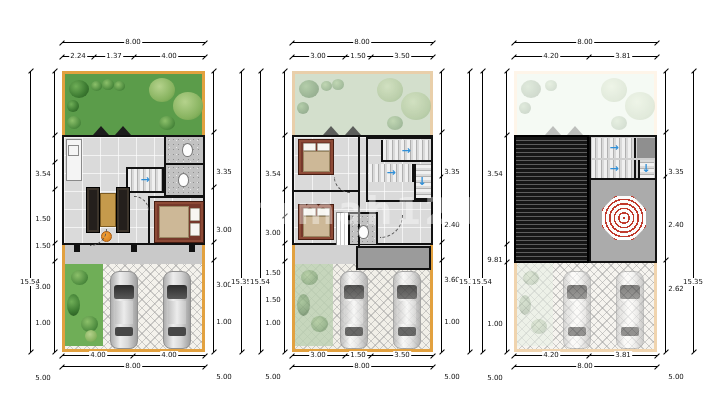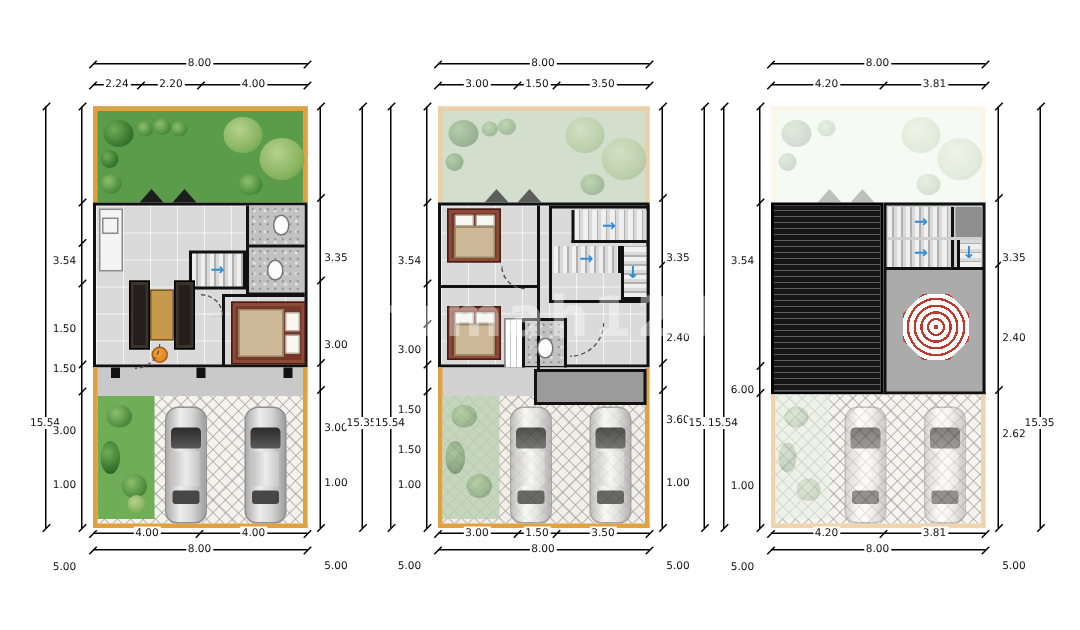--- a/index.html
+++ b/index.html
@@ -87,21 +87,21 @@
       <div class="tick" style="left: 143px; top: 0.5px;"></div>
     </div>
   <span class="dim" style="left:133px;top:42px">8.00</span>
   <div class="hline" style="left:62px;top:56px;width:143px">
       <div class="tick" style="left: 0px; top: 0.5px;"></div>
       <div class="tick" style="left: 32px; top: 0.5px;"></div>
       <div class="tick" style="left: 72px; top: 0.5px;"></div>
       <div class="tick" style="left: 143px; top: 0.5px;"></div>
     </div>
   <span class="dim" style="left:78px;top:56px">2.24</span>
-  <span class="dim" style="left:114px;top:56px">2.20</span>
+  <span class="dim" style="left:114px;top:56px">1.37</span>
   <span class="dim" style="left:169px;top:56px">4.00</span>
 
   <div class="vline" style="left:30px;top:71px;height:281px">
       <div class="tick" style="top: 0px; left: 0.5px;"></div>
       <div class="tick" style="top: 281px; left: 0.5px;"></div>
     </div>
   <span class="dim" style="left:30px;top:282px">15.54</span>
   <div class="vline" style="left:54px;top:71px;height:281px">
       <div class="tick" style="top: 0px; left: 0.5px;"></div>
       <div class="tick" style="top: 64px; left: 0.5px;"></div>
@@ -367,21 +367,21 @@
     </div>
   <span class="dim" style="left:10px;top:282px">15.54</span>
   <div class="vline" style="left:34px;top:71px;height:281px">
       <div class="tick" style="top: 0px; left: 0.5px;"></div>
       <div class="tick" style="top: 64px; left: 0.5px;"></div>
       <div class="tick" style="top: 173px; left: 0.5px;"></div>
       <div class="tick" style="top: 191px; left: 0.5px;"></div>
       <div class="tick" style="top: 281px; left: 0.5px;"></div>
     </div>
   <span class="dim" style="left:23px;top:174px">3.54</span>
-  <span class="dim" style="left:23px;top:260px">6.00</span>
+  <span class="dim" style="left:23px;top:260px">9.81</span>
   <span class="dim" style="left:23px;top:324px">1.00</span>
   <span class="dim" style="left:23px;top:378px">5.00</span>
   <div class="vline" style="left:193px;top:71px;height:281px">
       <div class="tick" style="top: 0px; left: 0.5px;"></div>
       <div class="tick" style="top: 61px; left: 0.5px;"></div>
       <div class="tick" style="top: 105px; left: 0.5px;"></div>
       <div class="tick" style="top: 189px; left: 0.5px;"></div>
       <div class="tick" style="top: 281px; left: 0.5px;"></div>
     </div>
   <span class="dim" style="left:204px;top:172px">3.35</span>

